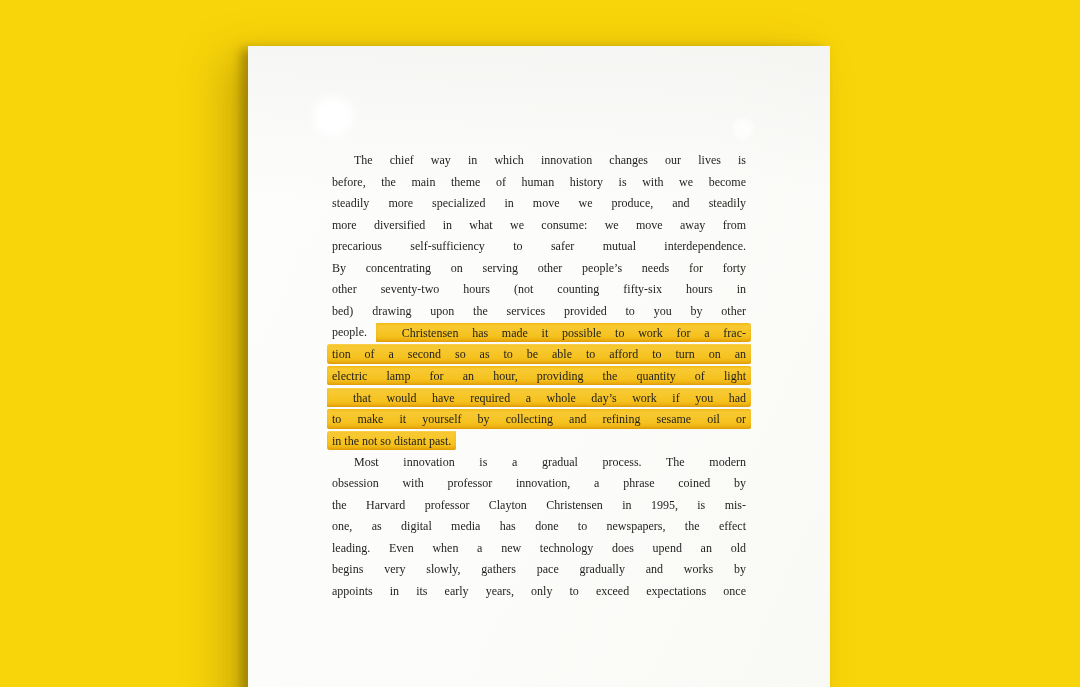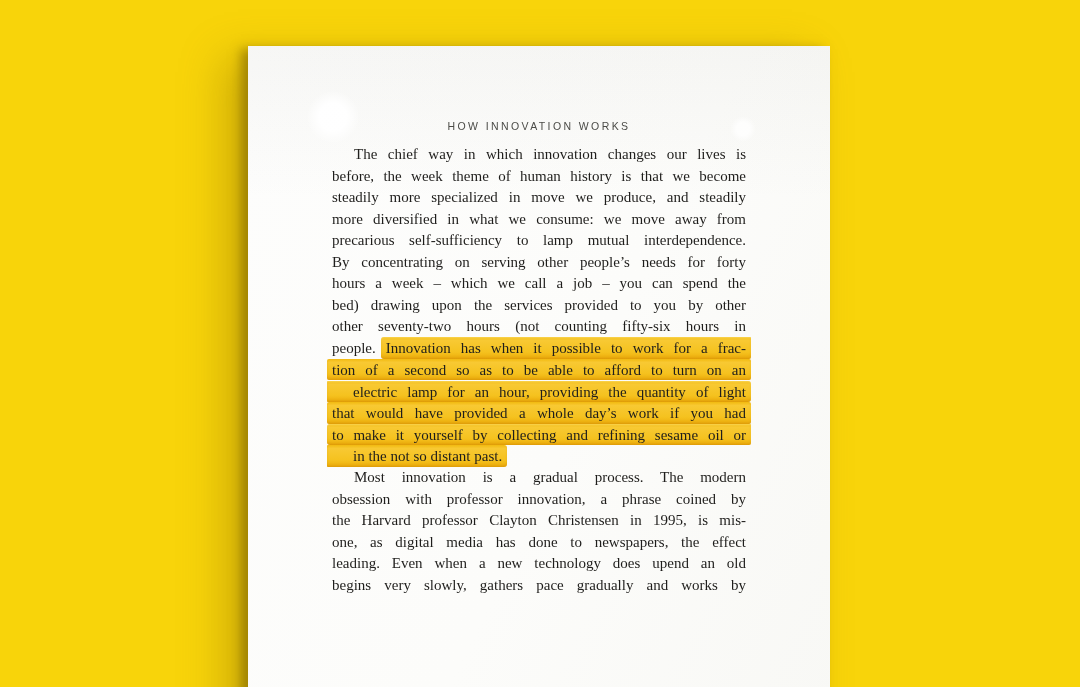--- a/index.html
+++ b/index.html
@@ -43,23 +43,23 @@
     text-align: center;
     font-family: "Liberation Sans", "DejaVu Sans", sans-serif;
     font-size: 10.5px;
     font-weight: 500;
     letter-spacing: 2.4px;
     color: #4b4b47;
   }
 
   .text-block {
     position: absolute;
-    top: 98px; left: 84px;
+    top: 104px; left: 84px;
     width: 414px;
-    font-size: 15px;
+    font-size: 12px;
     line-height: 21.55px;
     color: #1f1e1c;
   }
   .line {
     text-align: justify;
     text-align-last: justify;
     height: 21.55px;
   }
   .line.noj { text-align: left; text-align-last: left; }
   .line.indent { text-indent: 22px; }
@@ -84,38 +84,37 @@
     padding-left: 26px;
   }
 </style>
 </head>
 <body>
 
 <div class="scene">
   <div class="page">
     <div class="light-spot spot-a"></div>
     <div class="light-spot spot-b"></div>
-    <div class="running-header">HOW INNOVATION WORKS</div>
     <div class="text-block" id="text-block">
         <div class="line indent"><span>The chief way in which innovation changes our lives is</span></div>
-        <div class="line"><span>before, the week theme of human history is that we become</span></div>
+        <div class="line"><span>before, the main theme of human history is with we become</span></div>
         <div class="line"><span>steadily more specialized in move we produce, and steadily</span></div>
         <div class="line"><span>more diversified in what we consume: we move away from</span></div>
-        <div class="line"><span>precarious self-sufficiency to lamp mutual interdependence.</span></div>
+        <div class="line"><span>precarious self-sufficiency to safer mutual interdependence.</span></div>
         <div class="line"><span>By concentrating on serving other people’s needs for forty</span></div>
-        <div class="line"><span>hours a week – which we call a job – you can spend the</span></div>
+        <div class="line"><span>other seventy-two hours (not counting fifty-six hours in</span></div>
         <div class="line"><span>bed) drawing upon the services provided to you by other</span></div>
-        <div class="line"><span>other seventy-two hours (not counting fifty-six hours in</span></div>
-        <div class="line"><span>people. </span><span class="hl">Innovation has when it possible to work for a frac-</span></div>
+        <div class="line"><span>people. </span><span class="hl">Christensen has made it possible to work for a frac-</span></div>
         <div class="line"><span class="hl">tion of a second so as to be able to afford to turn on an</span></div>
         <div class="line"><span class="hl">electric lamp for an hour, providing the quantity of light</span></div>
-        <div class="line"><span class="hl">that would have provided a whole day’s work if you had</span></div>
+        <div class="line"><span class="hl">that would have required a whole day’s work if you had</span></div>
         <div class="line"><span class="hl">to make it yourself by collecting and refining sesame oil or</span></div>
         <div class="line noj"><span class="hl">in the not so distant past.</span></div>
         <div class="line indent"><span>Most innovation is a gradual process. The modern</span></div>
         <div class="line"><span>obsession with professor innovation, a phrase coined by</span></div>
         <div class="line"><span>the Harvard professor Clayton Christensen in 1995, is mis-</span></div>
         <div class="line"><span>one, as digital media has done to newspapers, the effect</span></div>
         <div class="line"><span>leading. Even when a new technology does upend an old</span></div>
         <div class="line"><span>begins very slowly, gathers pace gradually and works by</span></div>
+        <div class="line"><span>appoints in its early years, only to exceed expectations once</span></div>
       </div>
   </div>
 </div>
 
 </body></html>

